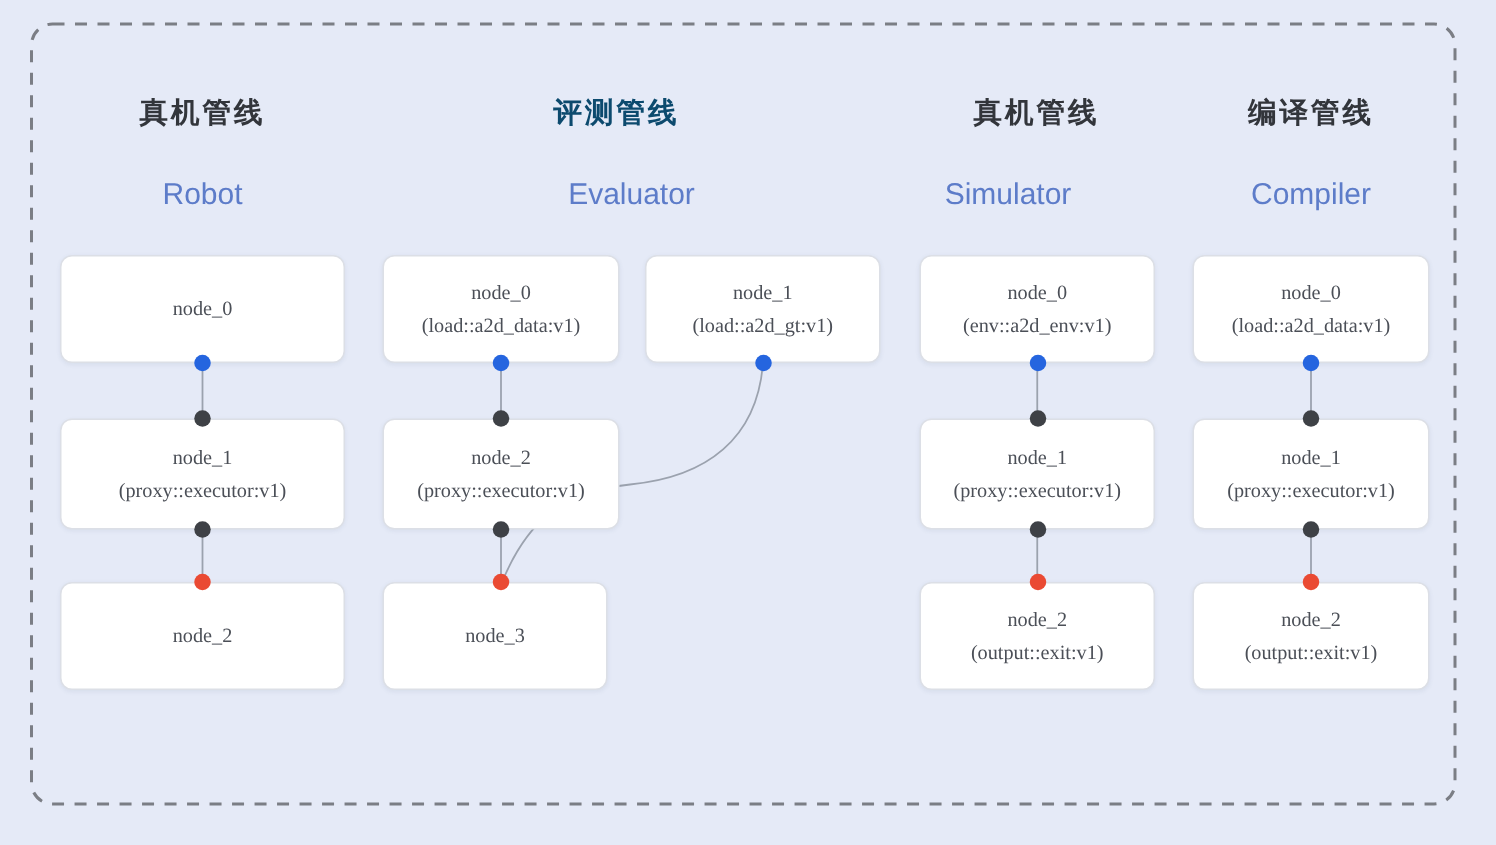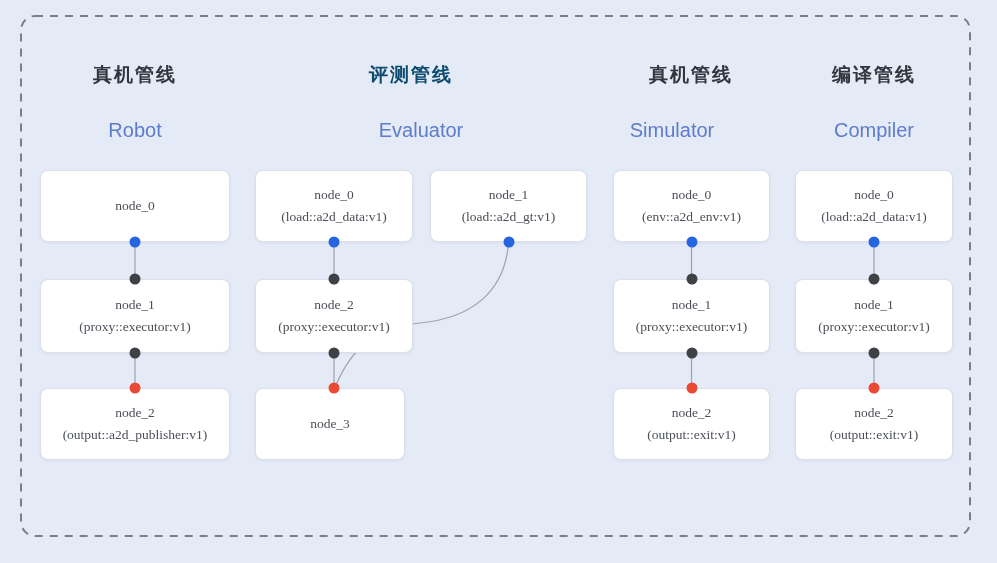--- a/index.html
+++ b/index.html
@@ -74,21 +74,20 @@
       <div class="hdr-en" style="left: 135px; color: rgb(93, 124, 201);">Robot</div>
       <div class="node" style="left: 40px; top: 170px; width: 190px; height: 72px;">
         <span class="lbl" style="color: rgb(75, 79, 87);">node_0</span>
       </div>
       <div class="node" style="left: 40px; top: 279px; width: 190px; height: 74px;">
         <span class="lbl" style="color: rgb(75, 79, 87);">node_1</span>
         <span class="lbl" style="color: rgb(75, 79, 87);">(proxy::executor:v1)</span>
       </div>
       <div class="node" style="left: 40px; top: 388px; width: 190px; height: 72px;">
         <span class="lbl" style="color: rgb(75, 79, 87);">node_2</span>
-        <span class="lbl" style="color: rgb(75, 79, 87);">(output::a2d_publisher:v1)</span>
       </div>
       <div class="port" style="left: 135px; top: 242px; background: rgb(37, 101, 223);"></div>
       <div class="port" style="left: 135px; top: 279px; background: rgb(62, 65, 70);"></div>
       <div class="port" style="left: 135px; top: 353px; background: rgb(62, 65, 70);"></div>
       <div class="port" style="left: 135px; top: 388px; background: rgb(234, 74, 51);"></div>
       <div class="hdr-cn" style="left: 411px; color: #0c4a6e;">评测管线</div>
       <div class="hdr-en" style="left: 421px; color: rgb(93, 124, 201);">Evaluator</div>
       <div class="node" style="left: 255px; top: 170px; width: 158px; height: 72px;">
         <span class="lbl" style="color: rgb(75, 79, 87);">node_0</span>
         <span class="lbl" style="color: rgb(75, 79, 87);">(load::a2d_data:v1)</span>

